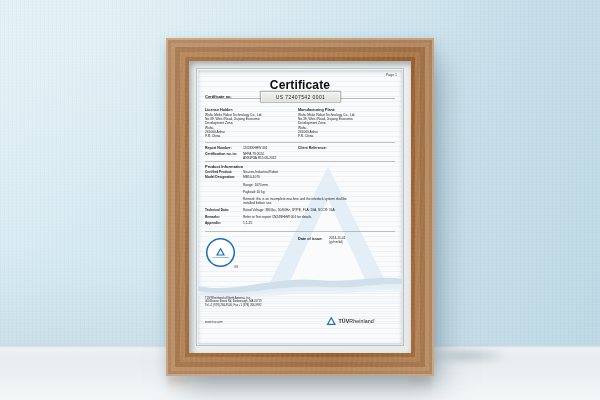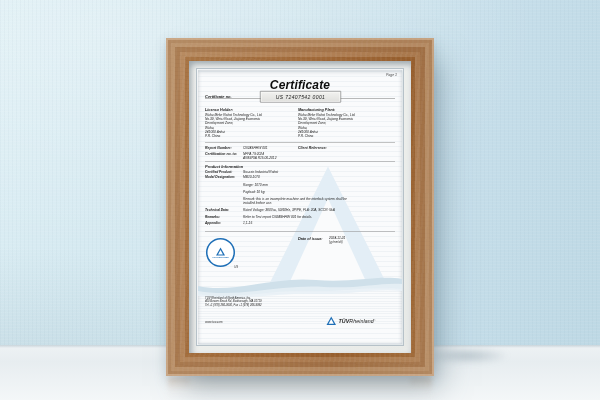--- a/index.html
+++ b/index.html
@@ -37,21 +37,21 @@
     inset 0 0 0 2px rgba(255,240,220,.30), inset 0 0 0 5px rgba(130,80,35,.16),
     inset 0 0 0 9px rgba(255,235,210,.22), inset 0 0 0 14px rgba(120,70,30,.20),
     inset 0 0 0 19px rgba(255,240,220,.18), inset 0 0 0 23px rgba(90,50,20,.32);}
   .mat{position:absolute;inset:23px;background:linear-gradient(135deg,#f4f5f2,#e9ebe8);
     box-shadow:inset 2px 3px 7px rgba(60,80,95,.5), inset -2px -2px 5px rgba(255,255,255,.5);}
   .mat-bevel{position:absolute;inset:7px;border:1px solid #b6c1c8;background:#dfe5e8;
     box-shadow:inset 1px 1px 2px rgba(255,255,255,.8);}
 
   
   .paper{position:absolute;inset:9px;background:#fafbfc;overflow:hidden;
-    box-shadow:inset 0 2px 4px rgba(80,100,115,.22), inset 0 -1px 3px rgba(80,100,115,.12);font-style:italic;}
+    box-shadow:inset 0 2px 4px rgba(80,100,115,.22), inset 0 -1px 3px rgba(80,100,115,.12);}
   .paper::before{content:"";position:absolute;inset:0;background:
     repeating-linear-gradient(0deg, rgba(170,190,205,.14) 0 .5px, transparent .5px 2.5px);}
   .paper-content{position:absolute;left:0;top:0;width:408px;height:548px;
     transform:scale(0.5);transform-origin:0 0;color:#1a1a1a;}
   .pc{position:absolute;}
 
   .page-label{right:10px;top:5px;font-size:7px;color:#444;}
   .cert-title{left:0;width:408px;top:15px;text-align:center;font-size:24px;font-weight:bold;
     letter-spacing:.3px;color:#0d0d0d;}
   .certno-line{left:14px;right:14px;top:56px;height:1px;background:#777;}

